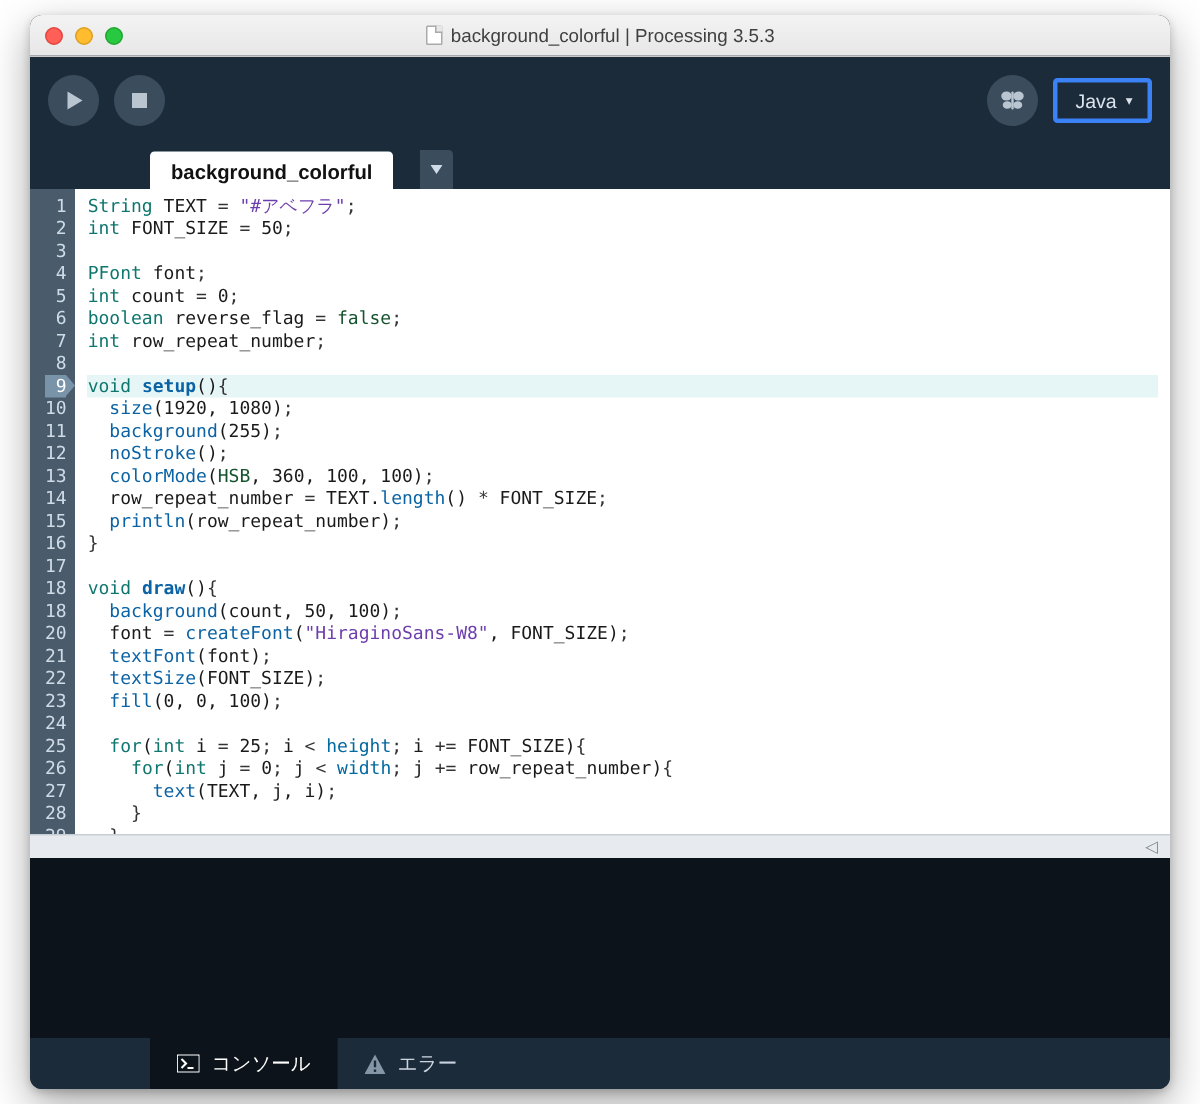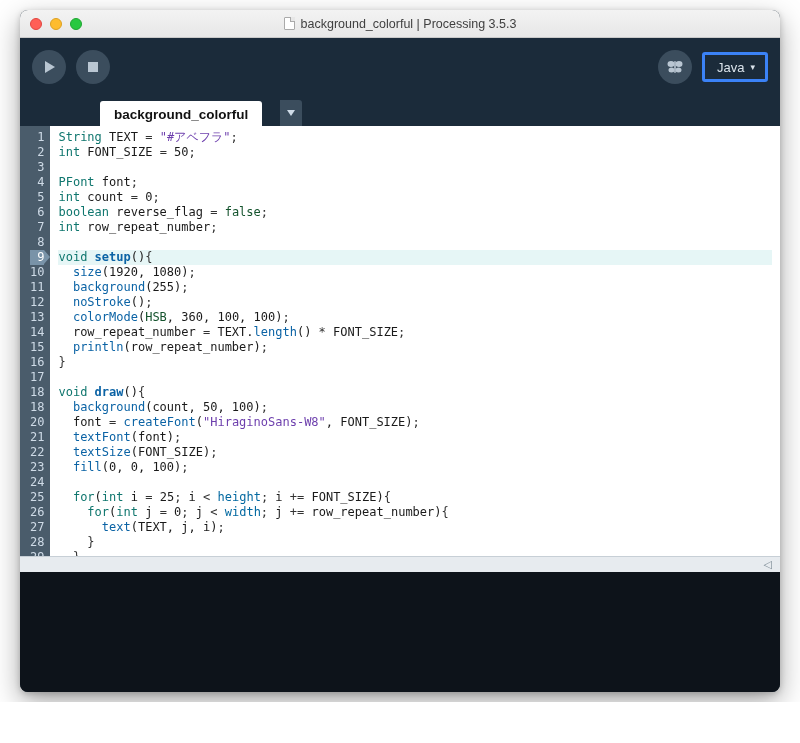--- a/index.html
+++ b/index.html
@@ -228,14 +228,32 @@
         </div>
       <div class="code" id="code"><div class="line"><span class="kw-type">String</span><span> </span><span>TEXT</span><span> </span><span class="op">=</span><span> </span><span class="str">"#アベフラ"</span><span class="op">;</span></div><div class="line"><span class="kw-type">int</span><span> FONT_SIZE </span><span class="op">=</span><span> 50</span><span class="op">;</span></div><div class="line">&nbsp;</div><div class="line"><span class="kw-type">PFont</span><span> font</span><span class="op">;</span></div><div class="line"><span class="kw-type">int</span><span> count </span><span class="op">=</span><span> 0</span><span class="op">;</span></div><div class="line"><span class="kw-type">boolean</span><span> reverse_flag </span><span class="op">=</span><span> </span><span class="kw-const">false</span><span class="op">;</span></div><div class="line"><span class="kw-type">int</span><span> row_repeat_number</span><span class="op">;</span></div><div class="line">&nbsp;</div><div class="line current"><span class="kw-type">void</span><span> </span><span class="fn fn-bold">setup</span><span>()</span><span class="op">{</span></div><div class="line"><span>  </span><span class="fn">size</span><span>(1920, 1080)</span><span class="op">;</span></div><div class="line"><span>  </span><span class="fn">background</span><span>(255)</span><span class="op">;</span></div><div class="line"><span>  </span><span class="fn">noStroke</span><span>()</span><span class="op">;</span></div><div class="line"><span>  </span><span class="fn">colorMode</span><span>(</span><span class="kw-const">HSB</span><span>, 360, 100, 100)</span><span class="op">;</span></div><div class="line"><span>  row_repeat_number </span><span class="op">=</span><span> TEXT.</span><span class="fn">length</span><span>() </span><span class="op">*</span><span> FONT_SIZE</span><span class="op">;</span></div><div class="line"><span>  </span><span class="fn">println</span><span>(row_repeat_number)</span><span class="op">;</span></div><div class="line"><span class="op">}</span></div><div class="line">&nbsp;</div><div class="line"><span class="kw-type">void</span><span> </span><span class="fn fn-bold">draw</span><span>()</span><span class="op">{</span></div><div class="line"><span>  </span><span class="fn">background</span><span>(count, 50, 100)</span><span class="op">;</span></div><div class="line"><span>  font </span><span class="op">=</span><span> </span><span class="fn">createFont</span><span>(</span><span class="str">"HiraginoSans-W8"</span><span>, FONT_SIZE)</span><span class="op">;</span></div><div class="line"><span>  </span><span class="fn">textFont</span><span>(font)</span><span class="op">;</span></div><div class="line"><span>  </span><span class="fn">textSize</span><span>(FONT_SIZE)</span><span class="op">;</span></div><div class="line"><span>  </span><span class="fn">fill</span><span>(0, 0, 100)</span><span class="op">;</span></div><div class="line">&nbsp;</div><div class="line"><span>  </span><span class="kw-type">for</span><span>(</span><span class="kw-type">int</span><span> i </span><span class="op">=</span><span> 25</span><span class="op">;</span><span> i </span><span class="op">&lt;</span><span> </span><span class="kw-blue">height</span><span class="op">;</span><span> i </span><span class="op">+=</span><span> FONT_SIZE)</span><span class="op">{</span></div><div class="line"><span>    </span><span class="kw-type">for</span><span>(</span><span class="kw-type">int</span><span> j </span><span class="op">=</span><span> 0</span><span class="op">;</span><span> j </span><span class="op">&lt;</span><span> </span><span class="kw-blue">width</span><span class="op">;</span><span> j </span><span class="op">+=</span><span> row_repeat_number)</span><span class="op">{</span></div><div class="line"><span>      </span><span class="fn">text</span><span>(TEXT, j, i)</span><span class="op">;</span></div><div class="line"><span>    </span><span class="op">}</span></div><div class="line"><span>  </span><span class="op">}</span></div></div>
     </div>
     <div class="divider">
       <span>◁</span>
     </div>
   </div>
 
   <div class="console-area"></div>
 
+  <div class="bottom-tabs">
+    <div class="btab active">
+      <svg width="15" height="12" viewBox="0 0 15 12">
+        <rect x="0" y="0" width="15" height="12" rx="1" fill="none" stroke="#fff" stroke-width="1.2"></rect>
+        <polyline points="3,3 6,6 3,9" fill="none" stroke="#fff" stroke-width="1.4"></polyline>
+        <line x1="7" y1="9" x2="11" y2="9" stroke="#fff" stroke-width="1.4"></line>
+      </svg>
+      <span>コンソール</span>
+    </div>
+    <div class="btab">
+      <svg width="14" height="13" viewBox="0 0 14 13">
+        <polygon points="7,0 14,13 0,13" fill="#8596a6"></polygon>
+        <rect x="6.2" y="4" width="1.6" height="4.5" fill="#1b2b3a"></rect>
+        <rect x="6.2" y="10" width="1.6" height="1.6" fill="#1b2b3a"></rect>
+      </svg>
+      <span>エラー</span>
+    </div>
+  </div>
 
 </div>
 
 </body></html>

